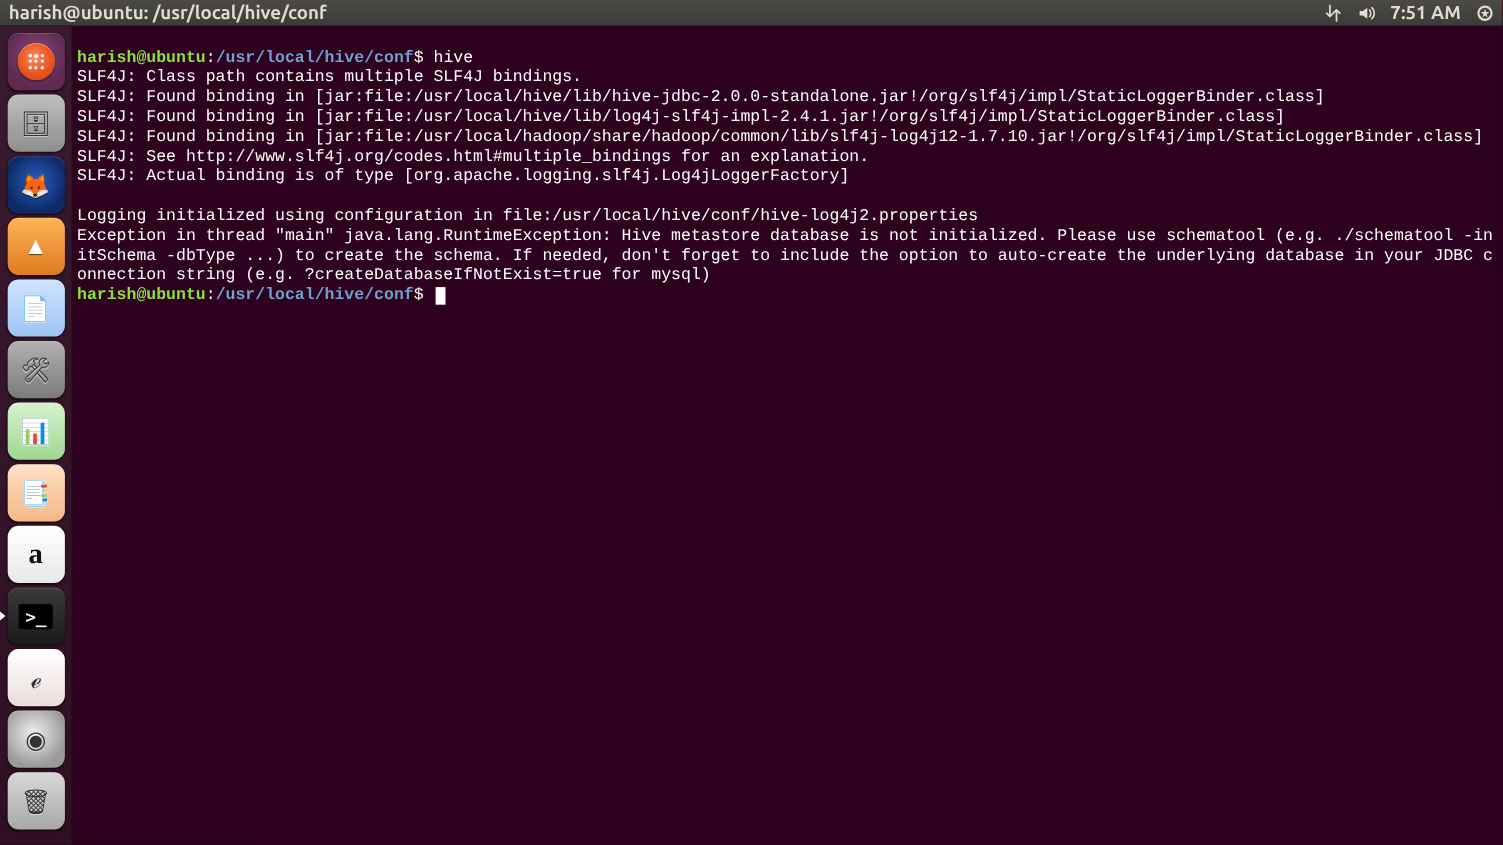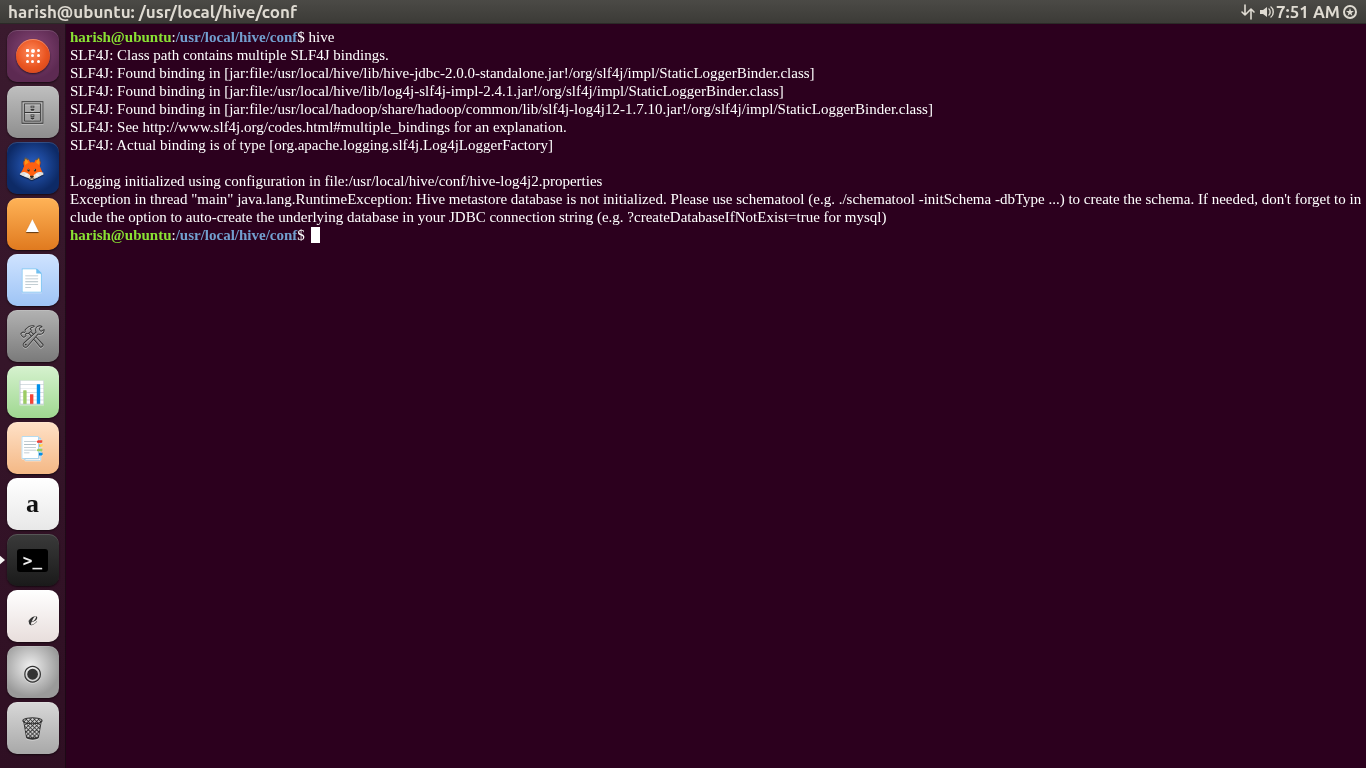--- a/index.html
+++ b/index.html
@@ -12,21 +12,21 @@
     background: linear-gradient(#4b4a46, #3c3b37);
     color: #dfdbd2;
     display: flex;
     align-items: center;
     font-size: 17px;
     font-weight: bold;
     padding: 0 8px;
     border-bottom: 1px solid #2b2a27;
   }
   .menubar .title { flex: 1; }
-  .menubar .indicators { display: flex; align-items: center; gap: 2px; }
+  .menubar .indicators { display: flex; align-items: center; gap: 14px; }
   .menubar .indicators span, .menubar .indicators div { display: flex; align-items: center; }
   .ind-icon { width: 16px; height: 16px; }
 
   
   .main { flex: 1; display: flex; min-height: 0; }
 
   
   .launcher {
     width: 66px;
     background: linear-gradient(to bottom, #3a1a2e, #2f0f23);
@@ -91,27 +91,28 @@
   .dash-dots span:nth-child(7){top:11px;left:0;} .dash-dots span:nth-child(8){top:11px;left:5px;}
   .dash-dots span:nth-child(9){top:11px;left:11px;}
 
   
   .terminal {
     flex: 1;
     background: #2c001e;
     min-width: 0;
   }
   .terminal pre {
-    font-family: Liberation Serif, serif;
+    font-family: Liberation Mono, monospace;
     font-size: 15px;
     line-height: 18px;
     color: #ffffff;
     padding: 4px 4px;
     white-space: pre-wrap;
     word-break: break-all;
+    margin-top: 16px;
   }
   .ps1-user { color: #8ae234; font-weight: bold; }
   .ps1-path { color: #729fcf; font-weight: bold; }
   .ps1-dollar{ color: #ffffff; }
   .cmd      { color: #ffffff; }
   .cursor {
     display:inline-block; width:9px; height:16px; background:#fff; vertical-align:text-bottom;
     margin-left: 2px;
   }
 </style>

